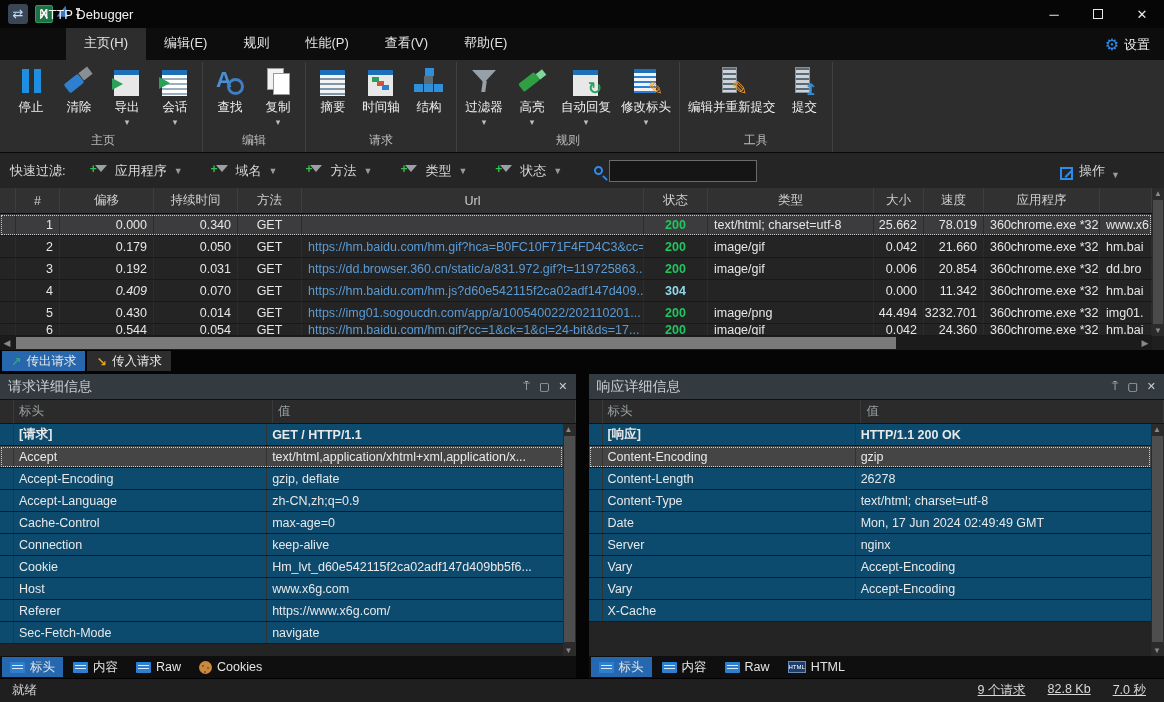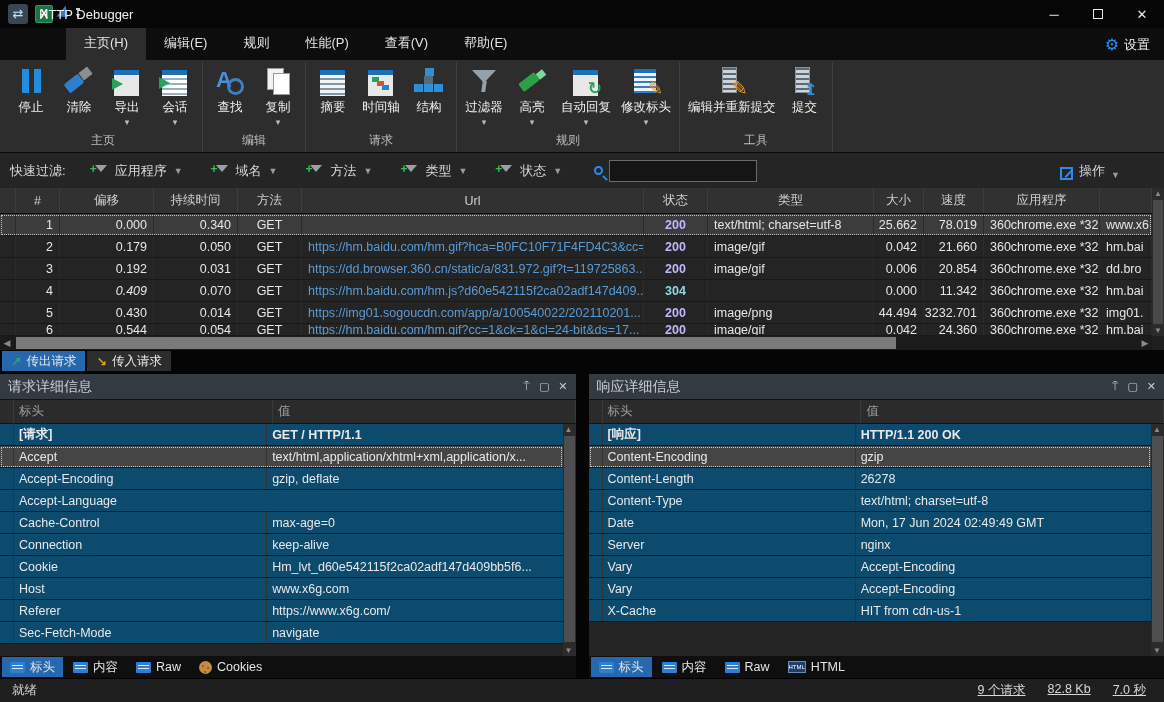--- a/index.html
+++ b/index.html
@@ -124,21 +124,21 @@
   .thead { height:26px; background:#313131; border-bottom:1px solid #0c0c0c; }
   .thcell { color:#cfcfcf; font-size:12.5px; display:flex; align-items:center;
     justify-content:center; border-right:1px solid #3e3e3e; height:100%; overflow:hidden; }
   .tcell { height:100%; display:flex; align-items:center; padding:0 6px;
     border-right:1px solid #2c2c2c; overflow:hidden; white-space:nowrap; font-size:12.5px; }
   .drow { height:22px; background:#242425; }
   .drow.sel { background:#3c3c3e; outline:1px dotted #c8c8c8; outline-offset:-2px; }
   .drow.clip { height:12px; }
   .al-r { justify-content:flex-end; } .al-c { justify-content:center; }
   .c-url { color:#5b9bd5; }
-  .c-status { font-weight:bold; color:#c4b5fd; }
+  .c-status { font-weight:bold; color:#22c55e; }
   .c-status.st304 { color:#8fd8e8; }
   .vscroll { position:absolute; right:0; top:0; bottom:14px; width:12px; background:#2b2b2b; }
   .hscroll { position:absolute; left:0; right:12px; bottom:0; height:14px; background:#1b1b1b;
     display:flex; align-items:center; }
   .harrow { width:14px; color:#8a8a8a; font-size:9px; text-align:center; }
   .hthumb { height:12px; width:880px; background:#7a7a7a; margin-left:2px; }
   .sarrow { color:#8a8a8a; font-size:8px; text-align:center; width:12px; position:absolute; }
   .vthumb { position:absolute; left:1px; right:1px; top:12px; bottom:12px; background:#4a4a4a; }
 
   
@@ -521,20 +521,21 @@
             <div>text/html,application/xhtml+xml,application/x...</div>
           </div>
           <div class="prow">
             <div></div>
             <div>Accept-Encoding</div>
             <div>gzip, deflate</div>
           </div>
           <div class="prow">
             <div></div>
             <div>Accept-Language</div>
+            <div>zh-CN,zh;q=0.9</div>
           </div>
           <div class="prow">
             <div></div>
             <div>Cache-Control</div>
             <div>max-age=0</div>
           </div>
           <div class="prow">
             <div></div>
             <div>Connection</div>
             <div>keep-alive</div>
@@ -636,21 +637,20 @@
             <div>Accept-Encoding</div>
           </div>
           <div class="prow">
             <div></div>
             <div>Vary</div>
             <div>Accept-Encoding</div>
           </div>
           <div class="prow">
             <div></div>
             <div>X-Cache</div>
-            <div>HIT from cdn-us-1</div>
           </div>
         </div>
       <div class="pscroll">
         <span class="sarrow" style="top:1px;left:0;">▲</span>
         <span class="pthumb"></span>
         <span class="sarrow" style="bottom:1px;left:0;">▼</span>
       </div>
       <div class="ptabs" id="resp-tabs">
           <div class="ptab active">
             <span class="ic-list"></span>

